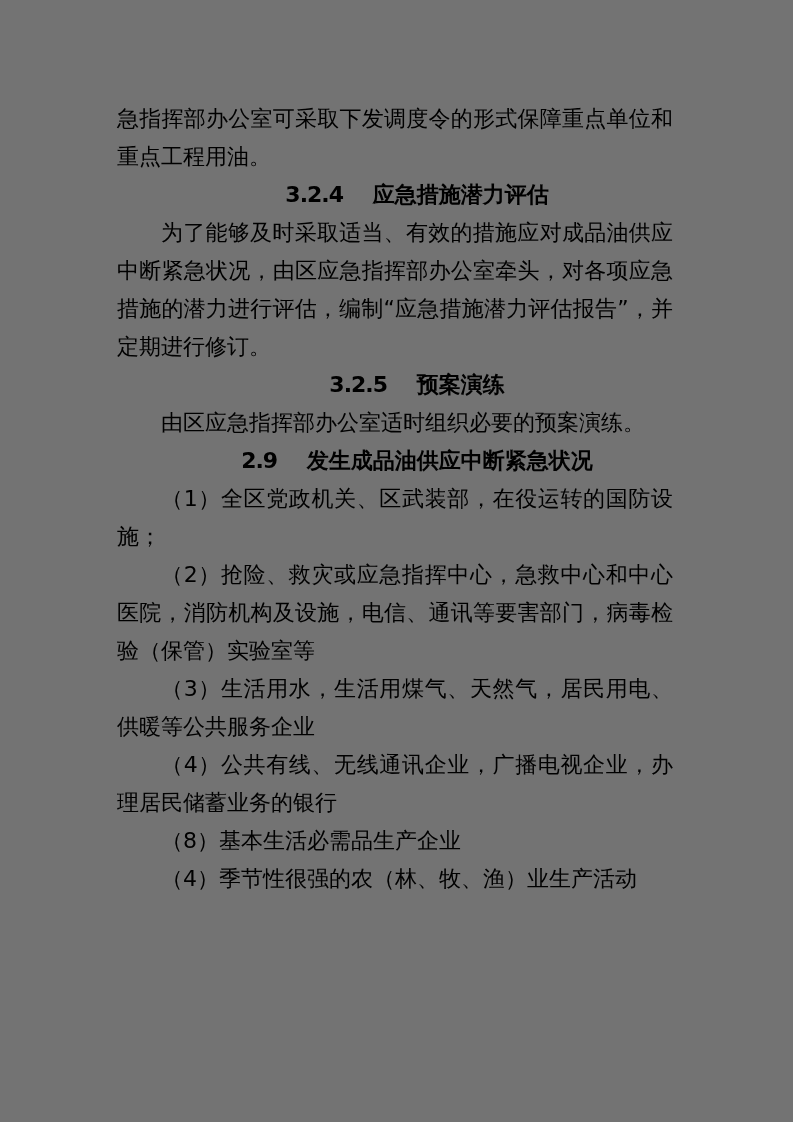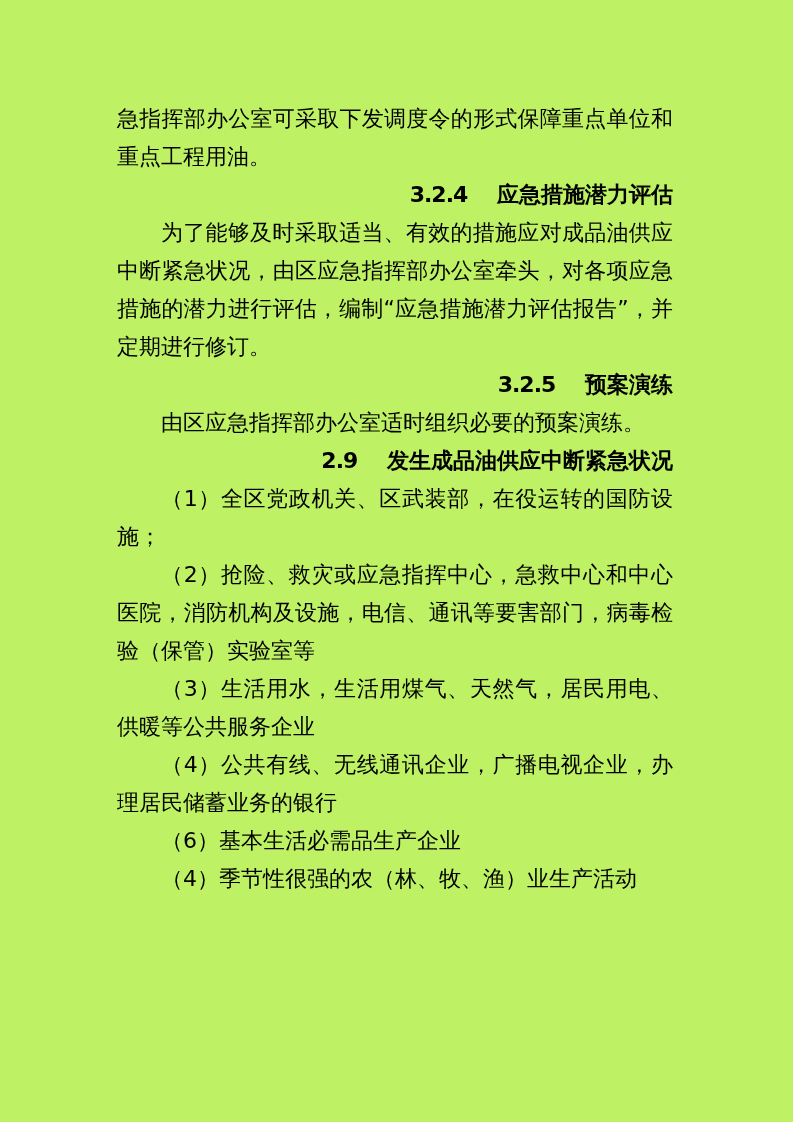--- a/index.html
+++ b/index.html
@@ -1,20 +1,20 @@
 <!DOCTYPE html>
 <html lang="zh"><head>
 <meta charset="utf-8">
 <style>
   html, body { margin: 0; padding: 0; background: #ffffff; }
   .page {
     position: relative;
     width: 793px;
     height: 1122px;
-    background: #bef264;
+    background: #737373;
     overflow: hidden;
   }
   .content {
     position: absolute;
     left: 117px;
     top: 100px;
     width: 556px;
     color: #000000;
     font-family: "DejaVu Sans", "Liberation Sans", sans-serif;
     font-size: 22px;
@@ -29,21 +29,21 @@
   }
   .para.no-indent {
     text-indent: 0;
   }
   .heading {
     margin: 0;
     font-size: 22px;
     line-height: 38px;
     font-weight: 700;
     text-indent: 2em;
-    text-align: right;
+    text-align: center;
   }
   .heading .hnum {
     margin-right: 1em;
     letter-spacing: -1px;
   }
 </style>
 </head>
 <body>
 
 <div class="page">
@@ -73,18 +73,18 @@
 
     <p class="para">（1）全区党政机关、区武装部，在役运转的国防设施；</p>
 
     <p class="para">（2）抢险、救灾或应急指挥中心，急救中心和中心医院，消防机构及设施，电信、通讯等要害部门，病毒检验（保管）实验室等</p>
 
     <p class="para">（3）生活用水，生活用煤气、天然气，居民用电、供暖等公共服务企业</p>
 
     <p class="para">（4）公共有线、无线通讯企业，广播电视企业，办理居民储蓄业务的银行</p>
 
 
-    <p class="para">（6）基本生活必需品生产企业</p>
+    <p class="para">（8）基本生活必需品生产企业</p>
 
     <p class="para">（4）季节性很强的农（林、牧、渔）业生产活动</p>
 
   </div>
 </div>
 
 </body></html>

